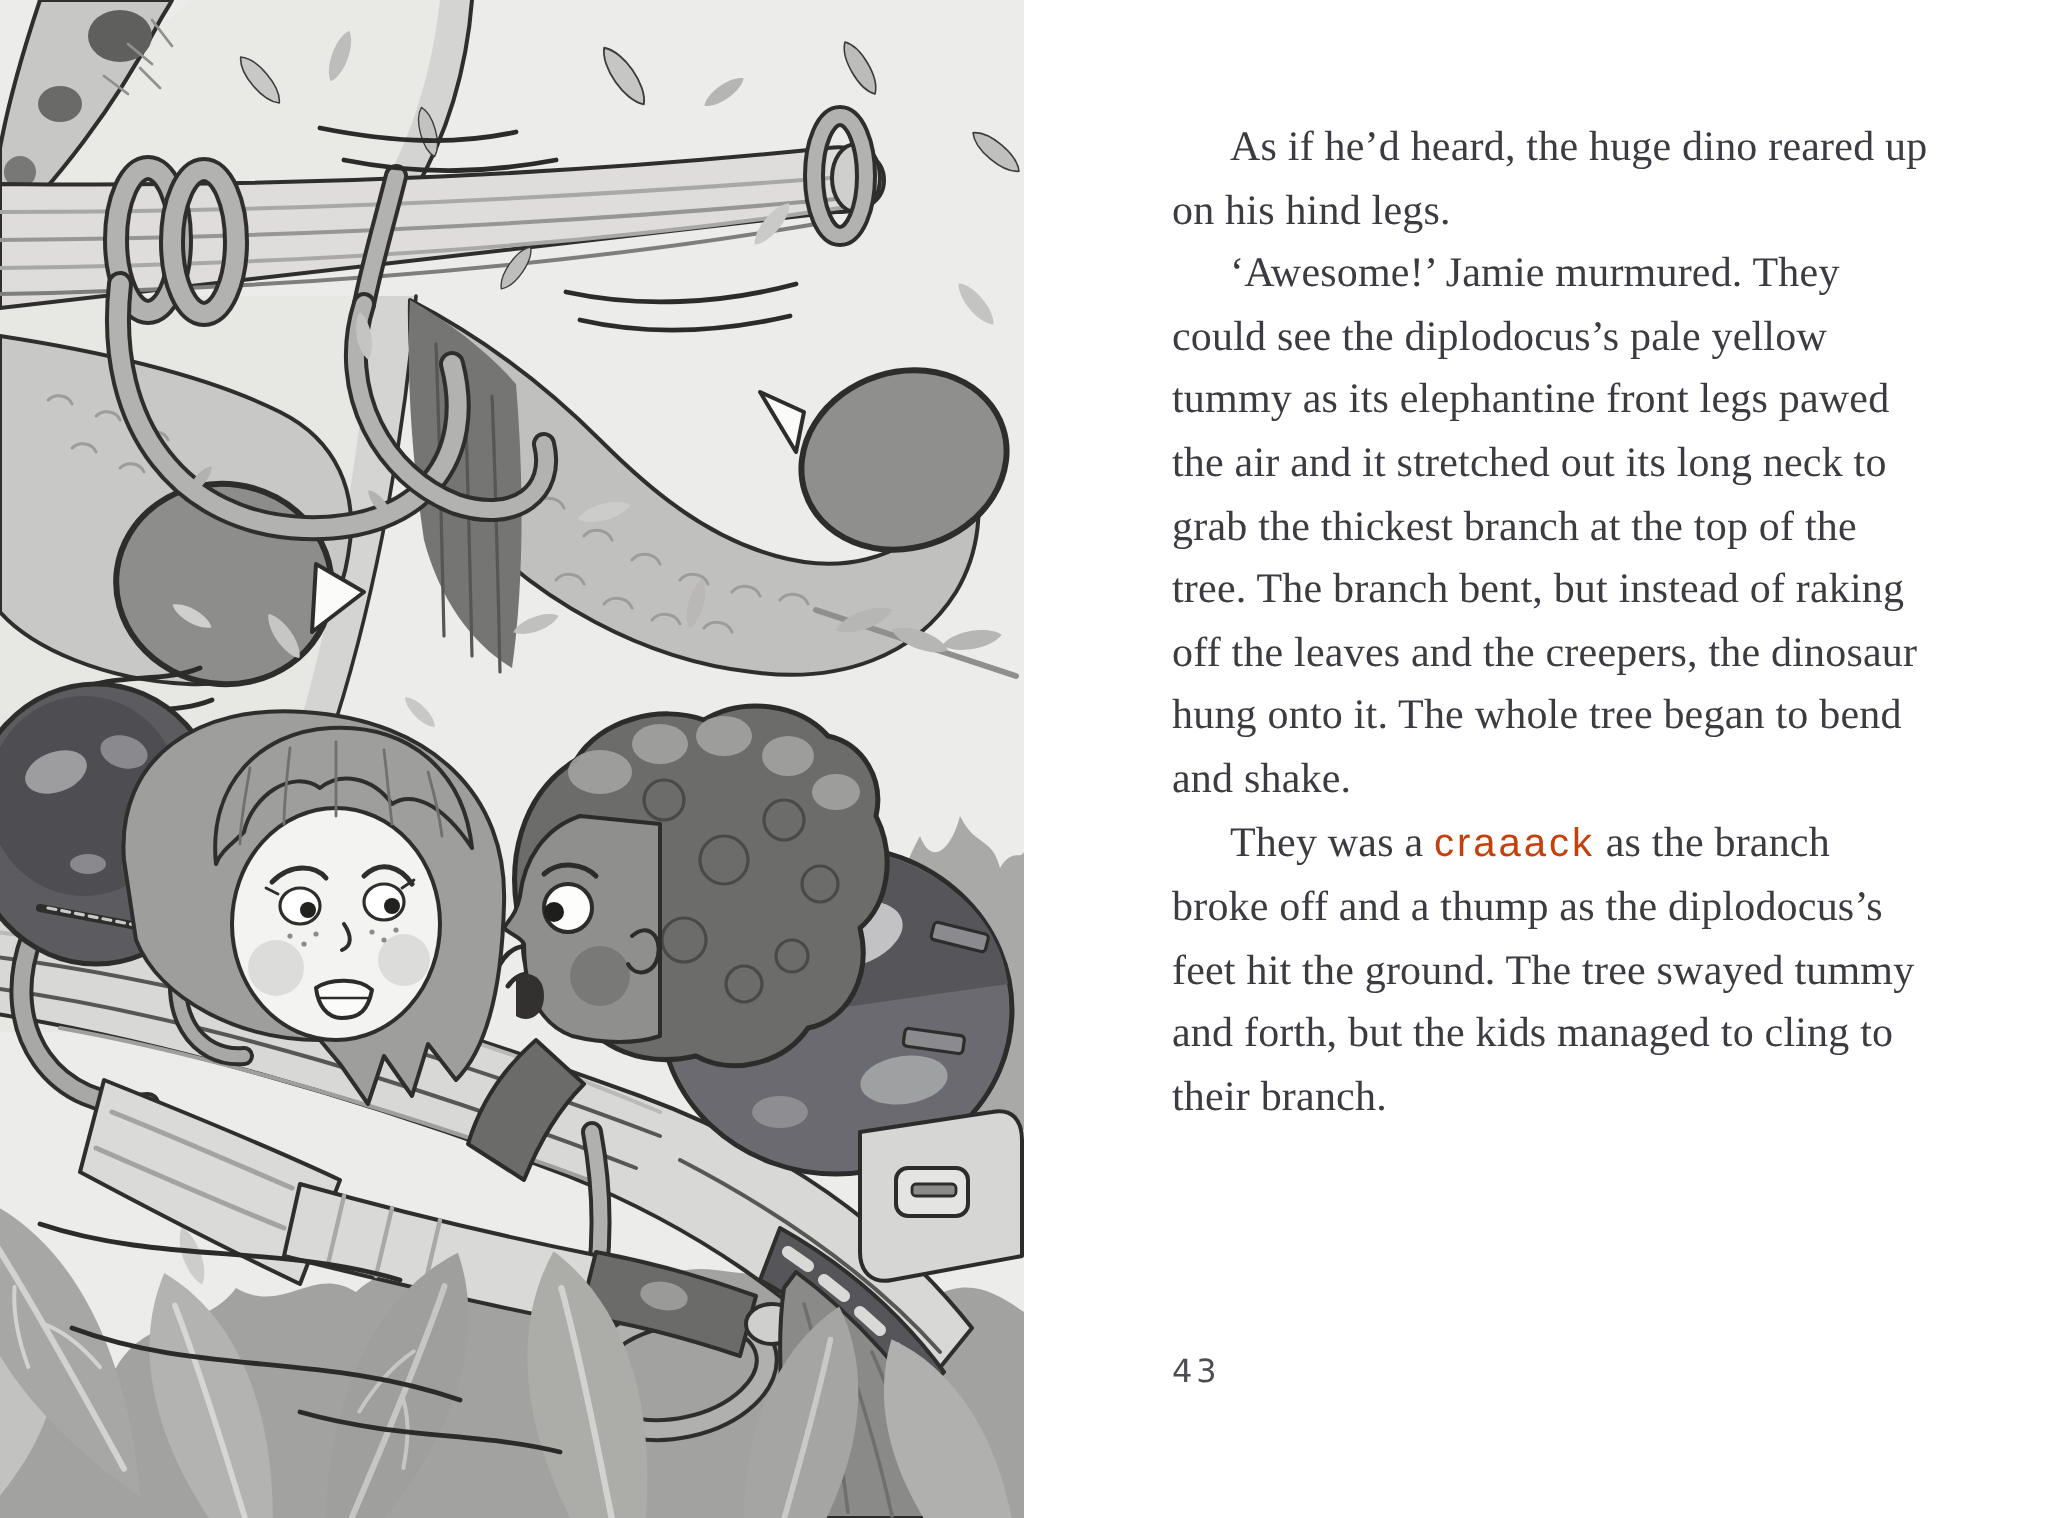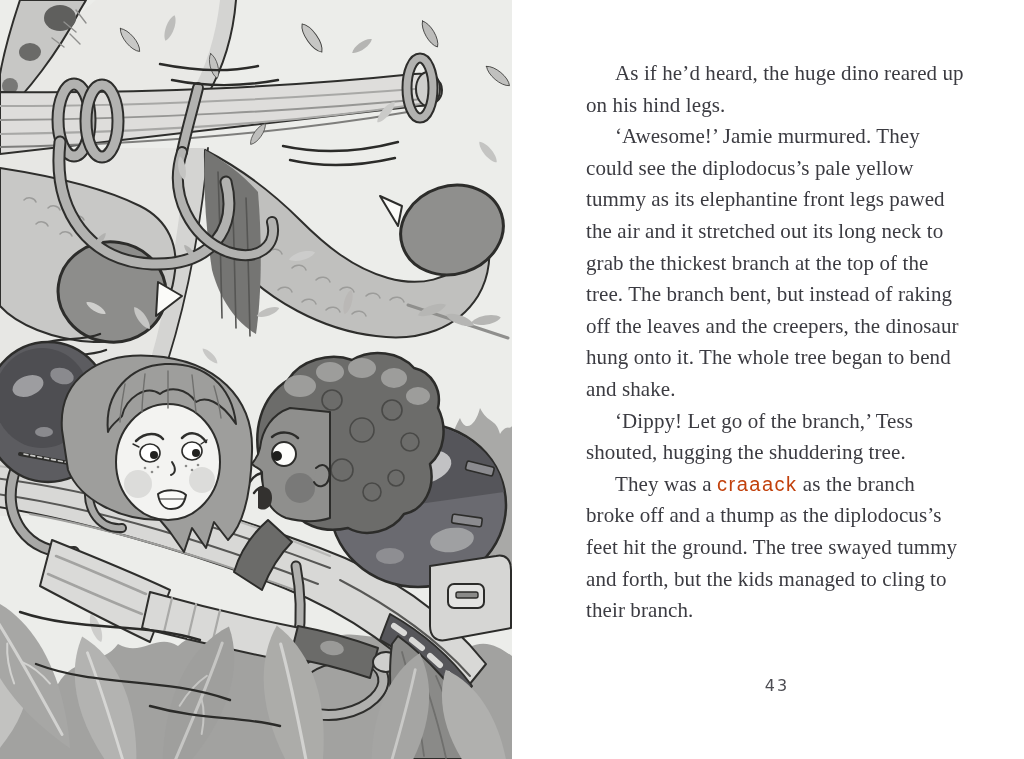--- a/index.html
+++ b/index.html
@@ -31,21 +31,21 @@
     letter-spacing:0.1px;
   }
   .sfx{
     font-family:Liberation Sans, sans-serif;
     font-size:20px;
     letter-spacing:1.5px;
     color:#c2410c;
   }
   .page-number{
     position:absolute;left:586px;top:676px;width:382px;
-    text-align:center;
+    text-align:left;
     font-family:"DejaVu Sans", sans-serif;
     font-size:16px;
     color:#4c4c52;
     letter-spacing:2px;
   }
   svg{display:block;}
 </style>
 </head>
 <body>
 
@@ -325,20 +325,19 @@
         <path d="M36,664 C100,688 160,676 230,700"></path>
         <path d="M150,706 C200,720 240,716 280,726"></path>
       </g>
     </svg>
   </div>
 
   <div class="text-pane">
     <div class="story" id="story">
         <p><span>As if he’d heard, the huge dino reared up on his hind legs.</span></p>
         <p><span>‘Awesome!’ Jamie murmured. They could see the diplodocus’s pale yellow tummy as its elephantine front legs pawed the air and it stretched out its long neck to grab the thickest branch at the top of the tree. The branch bent, but instead of raking off the leaves and the creepers, the dinosaur hung onto it. The whole tree began to bend and shake.</span></p>
-        <p><span>‘Dippy! Let go of the branch,’ Tess shouted, hugging the shuddering tree.</span></p>
         <p><span>They was a </span><span class="sfx">craaack</span><span> as the branch broke off and a thump as the diplodocus’s feet hit the ground. The tree swayed tummy and forth, but the kids managed to cling to their branch.</span></p>
       </div>
   </div>
 
   <div class="page-number">43</div>
 
 </div>
 
 </body></html>

